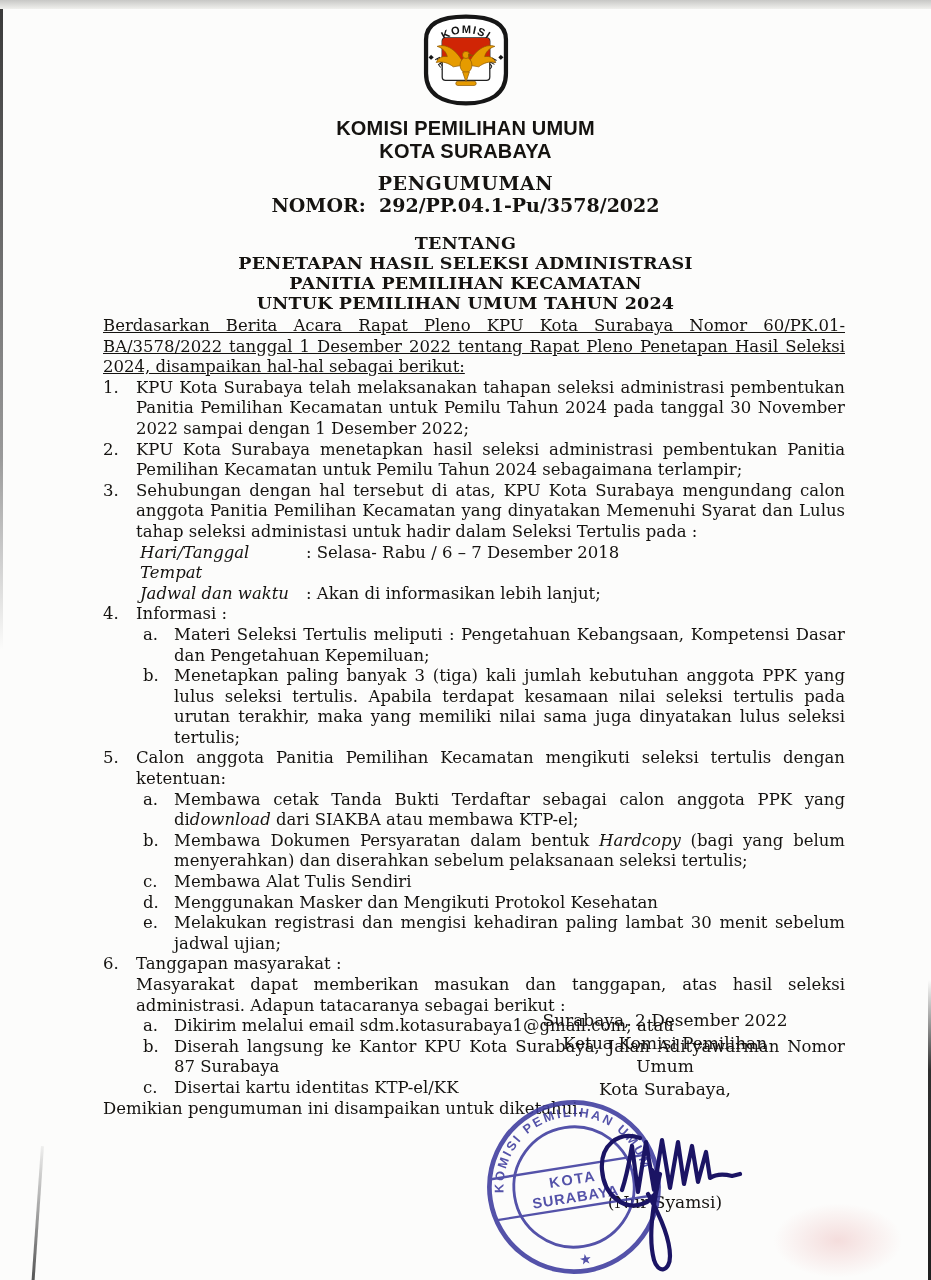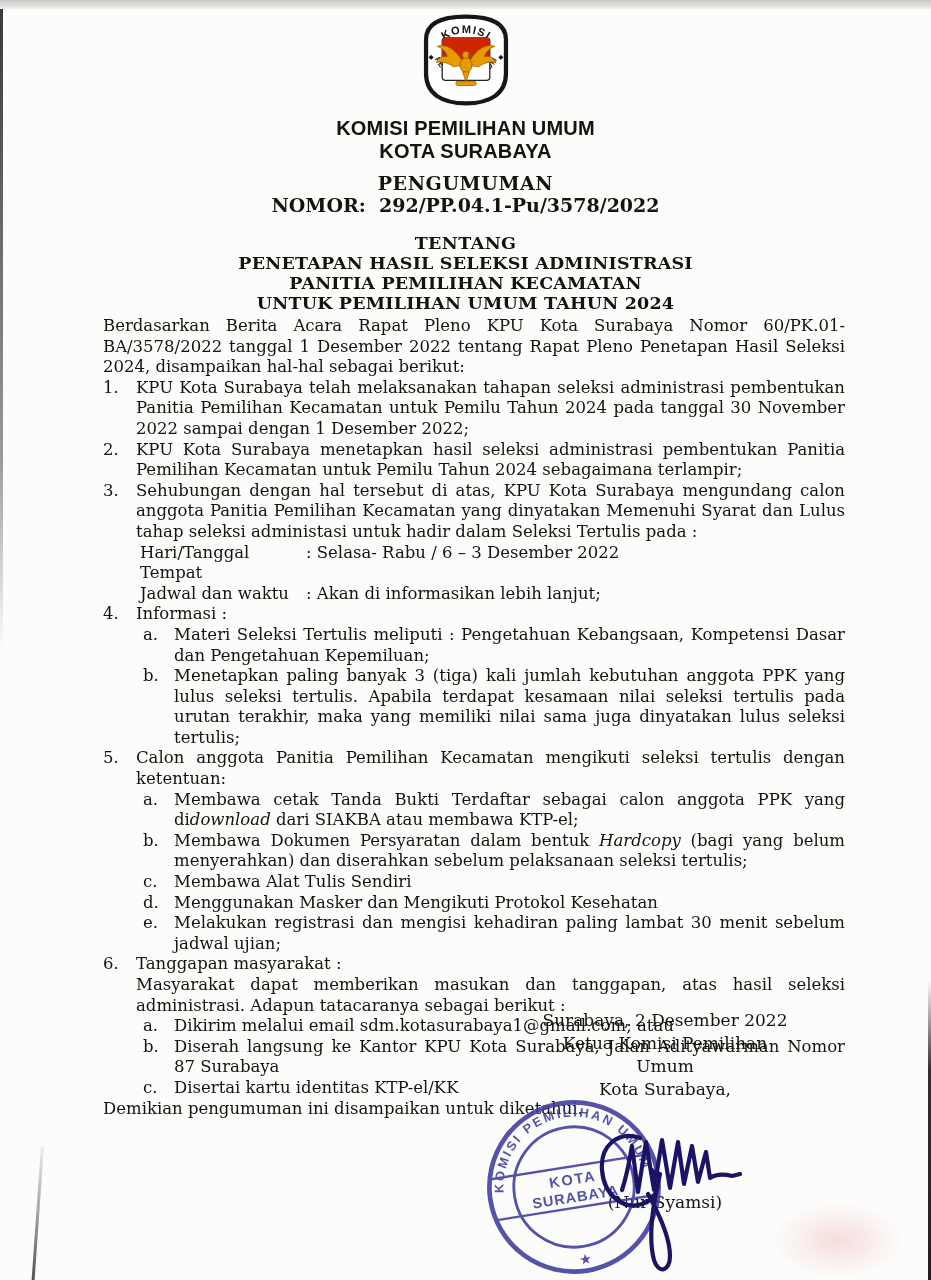--- a/index.html
+++ b/index.html
@@ -26,29 +26,29 @@
   .logo { display:block; margin:0 auto; }
   .org-line { font-family:"Liberation Sans",sans-serif; font-weight:700; font-size:20px; line-height:23px; letter-spacing:.2px; }
   .org-line.first { margin-top:7px; }
   .doc-type { margin-top:9px; font-weight:700; font-size:19px; line-height:22px; letter-spacing:.6px; }
   .doc-number { font-weight:700; font-size:19px; line-height:23px; white-space:pre; }
   .about { margin-top:16px; font-weight:700; font-size:17.5px; line-height:20px; letter-spacing:.4px; }
   .subject-line { font-weight:700; font-size:17.5px; line-height:20px; letter-spacing:.2px; }
   
   .doc-body { position:absolute; left:103px; top:316px; width:742px;
     font-size:16.5px; line-height:20.6px; text-align:justify; }
-  .intro { text-align:justify; }
+  .intro { text-align:justify;text-decoration:underline; }
   .row { display:flex; }
   .num { flex:0 0 33px; }
   .itext { flex:1; text-align:justify; }
   .subrow { display:flex; margin-left:40px; }
   .letter { flex:0 0 31px; }
   .stext { flex:1; text-align:justify; }
   .drow { display:flex; margin-left:37px; }
-  .dlabel { flex:0 0 166px; }
+  .dlabel { flex:0 0 166px;font-style:italic; }
   .dvalue { flex:1; text-indent:-9px; padding-left:9px; text-align:left; }
   .it { font-style:italic; }
   .closing { text-align:left; }
   
   .sign-text { position:absolute; left:540px; top:1009px; width:250px;
     text-align:center; font-size:17px; line-height:23px; z-index:1; }
   .sign-name { position:absolute; left:540px; top:1192px; width:250px;
     text-align:center; font-size:17px; z-index:1; }
   .stamp { position:absolute; left:480px; top:1093px; z-index:2; opacity:.88;
     transform:rotate(-9deg); }
@@ -113,21 +113,21 @@
       <span class="num">2.</span>
       <span class="itext">KPU Kota Surabaya menetapkan hasil seleksi administrasi pembentukan Panitia Pemilihan Kecamatan untuk Pemilu Tahun 2024 sebagaimana terlampir;</span>
     </div>
 
     <div class="row">
       <span class="num">3.</span>
       <span class="itext">Sehubungan dengan hal tersebut di atas, KPU Kota Surabaya mengundang calon anggota Panitia Pemilihan Kecamatan yang dinyatakan Memenuhi Syarat dan Lulus tahap seleksi administasi untuk hadir dalam Seleksi Tertulis pada :</span>
     </div>
     <div class="drow">
       <span class="dlabel">Hari/Tanggal</span>
-      <span class="dvalue">: Selasa- Rabu / 6 – 3 Desember 2022</span>
+      <span class="dvalue">: Selasa- Rabu / 6 – 7 Desember 2018</span>
     </div>
     <div class="drow">
       <span class="dlabel">Tempat</span>
     </div>
     <div class="drow">
       <span class="dlabel">Jadwal dan waktu</span>
       <span class="dvalue">: Akan di informasikan lebih lanjut;</span>
     </div>
 
     <div class="row">

